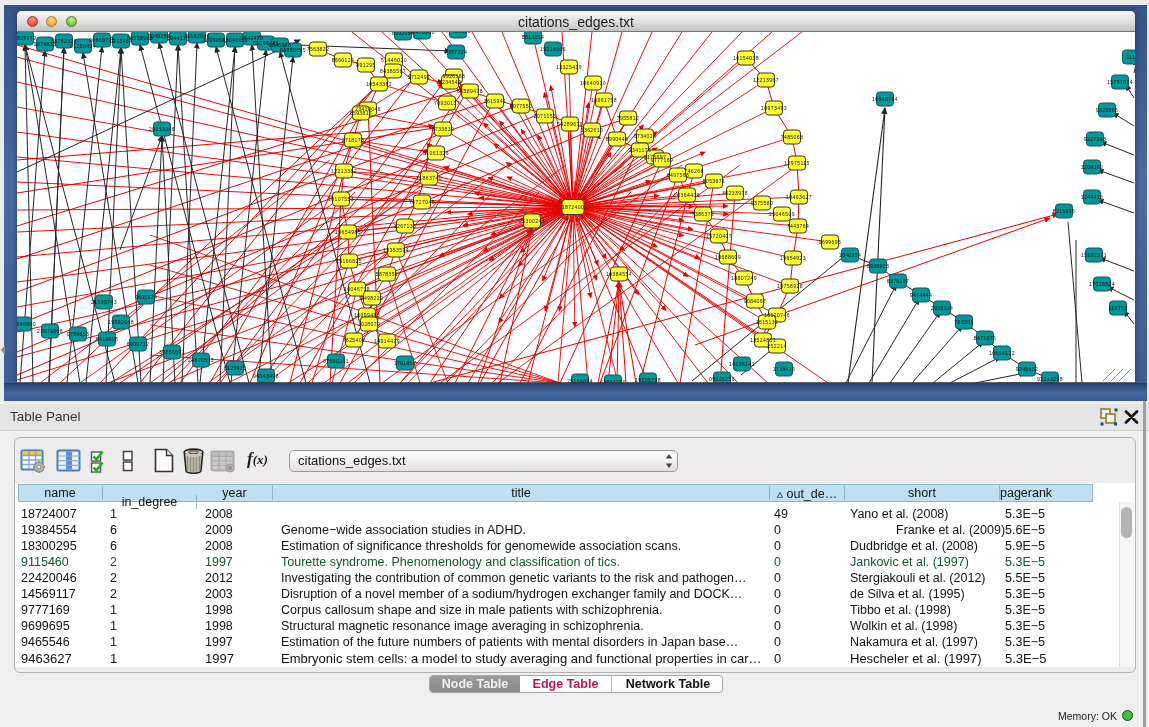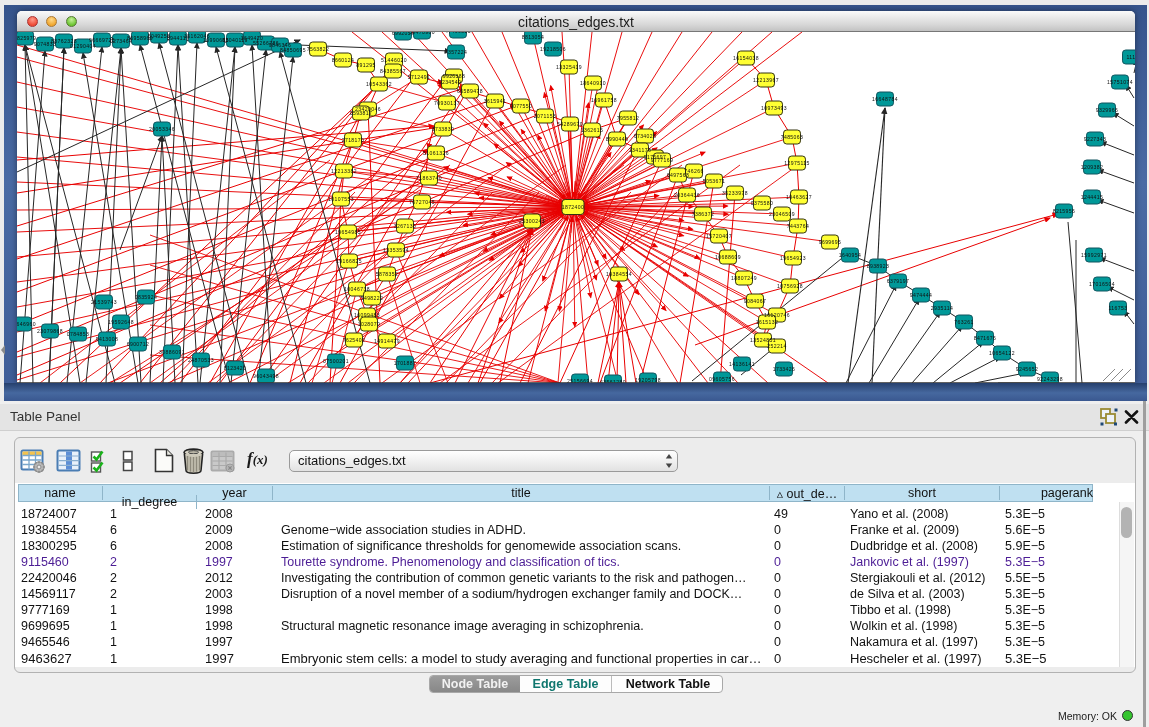--- a/index.html
+++ b/index.html
@@ -761,49 +761,49 @@
 
 <div class="abs" style="left:15px;top:483px;width:1120px;height:184px;background:#fff"></div>
 <div class="abs" style="left:18px;top:484px;width:1075px;height:18px;background:#bfe0f1;border:1px solid #8fb5c9"></div>
 <div class="abs" style="left:18px;top:484px;width:1075px;height:18px;font-size:12.5px;color:#111">
 <span class="abs" style="left:0;width:85px;text-align:center;top:2px;border-right:1px solid #8fb5c9;height:14px">name</span>
 <span class="abs" style="left:85px;width:94px;text-align:center;top:11px;border-right:1px solid #8fb5c9;height:14px">in_degree</span>
 <span class="abs" style="left:179px;width:76px;text-align:center;top:2px;border-right:1px solid #8fb5c9;height:14px">year</span>
 <span class="abs" style="left:255px;width:497px;text-align:center;top:2px;border-right:1px solid #8fb5c9;height:14px">title</span>
 <span class="abs" style="left:752px;width:75px;text-align:center;top:2px;border-right:1px solid #8fb5c9;height:14px">▵ out_de…</span>
 <span class="abs" style="left:827px;width:155px;text-align:center;top:2px;border-right:1px solid #8fb5c9;height:14px">short</span>
-<span class="abs" style="left:982px;width:93px;text-align:right;top:2px">pagerank</span>
+<span class="abs" style="left:982px;width:93px;text-align:left;top:2px">pagerank</span>
 </div>
 <div style="position:absolute;left:0;top:507px;width:1149px;height:16px;font-size:12.5px;color:#111">
 <span style="position:absolute;left:21px">18724007</span>
 <span style="position:absolute;left:110px">1</span>
 <span style="position:absolute;left:205px">2008</span>
 <span style="position:absolute;left:774px">49</span>
 <span style="position:absolute;left:850px">Yano et al. (2008)</span>
 <span style="position:absolute;left:1005px">5.3E−5</span>
 </div>
 <div style="position:absolute;left:0;top:523px;width:1149px;height:16px;font-size:12.5px;color:#111">
 <span style="position:absolute;left:21px">19384554</span>
 <span style="position:absolute;left:110px">6</span>
 <span style="position:absolute;left:205px">2009</span>
 <span style="position:absolute;left:281px">Genome−wide association studies in ADHD.</span>
 <span style="position:absolute;left:774px">0</span>
-<span style="position:absolute;left:850px">Franke et al. (2009)</span>
+<span style="position:absolute;left:896px">Franke et al. (2009)</span>
 <span style="position:absolute;left:1005px">5.6E−5</span>
 </div>
 <div style="position:absolute;left:0;top:539px;width:1077px;height:16px;font-size:12.5px;color:#111">
 <span style="position:absolute;left:21px">18300295</span>
 <span style="position:absolute;left:110px">6</span>
 <span style="position:absolute;left:205px">2008</span>
 <span style="position:absolute;left:281px">Estimation of significance thresholds for genomewide association scans.</span>
 <span style="position:absolute;left:774px">0</span>
 <span style="position:absolute;left:850px">Dudbridge et al. (2008)</span>
 <span style="position:absolute;left:1005px">5.9E−5</span>
 </div>
-<div style="position:absolute;left:0;top:555px;width:1149px;height:16px;font-size:12.5px;color:#4c1d95">
+<div style="position:absolute;left:0;top:555px;width:1149px;height:16px;font-size:12.5px;color:#14532d">
 <span style="position:absolute;left:21px">9115460</span>
 <span style="position:absolute;left:110px">2</span>
 <span style="position:absolute;left:205px">1997</span>
 <span style="position:absolute;left:281px">Tourette syndrome. Phenomenology and classification of tics.</span>
 <span style="position:absolute;left:774px">0</span>
 <span style="position:absolute;left:850px">Jankovic et al. (1997)</span>
 <span style="position:absolute;left:1005px">5.3E−5</span>
 </div>
 <div style="position:absolute;left:0;top:571px;width:1149px;height:16px;font-size:12.5px;color:#111">
 <span style="position:absolute;left:21px">22420046</span>
@@ -813,61 +813,63 @@
 <span style="position:absolute;left:774px">0</span>
 <span style="position:absolute;left:850px">Stergiakouli et al. (2012)</span>
 <span style="position:absolute;left:1005px">5.5E−5</span>
 </div>
 <div style="position:absolute;left:0;top:587px;width:1149px;height:16px;font-size:12.5px;color:#111">
 <span style="position:absolute;left:21px">14569117</span>
 <span style="position:absolute;left:110px">2</span>
 <span style="position:absolute;left:205px">2003</span>
 <span style="position:absolute;left:281px">Disruption of a novel member of a sodium/hydrogen exchanger family and DOCK…</span>
 <span style="position:absolute;left:774px">0</span>
-<span style="position:absolute;left:850px">de Silva et al. (2003)</span>
+<span style="position:absolute;left:850px">de Silva et al. (1995)</span>
 <span style="position:absolute;left:1005px">5.3E−5</span>
 </div>
 <div style="position:absolute;left:0;top:603px;width:1149px;height:16px;font-size:12.5px;color:#111">
 <span style="position:absolute;left:21px">9777169</span>
 <span style="position:absolute;left:110px">1</span>
 <span style="position:absolute;left:205px">1998</span>
+<span style="position:absolute;left:281px">Corpus callosum shape and size in male patients with schizophrenia.</span>
 <span style="position:absolute;left:774px">0</span>
 <span style="position:absolute;left:850px">Tibbo et al. (1998)</span>
 <span style="position:absolute;left:1005px">5.3E−5</span>
 </div>
 <div style="position:absolute;left:0;top:619px;width:1149px;height:16px;font-size:12.5px;color:#111">
 <span style="position:absolute;left:21px">9699695</span>
 <span style="position:absolute;left:110px">1</span>
 <span style="position:absolute;left:205px">1998</span>
 <span style="position:absolute;left:281px">Structural magnetic resonance image averaging in schizophrenia.</span>
 <span style="position:absolute;left:774px">0</span>
 <span style="position:absolute;left:850px">Wolkin et al. (1998)</span>
 <span style="position:absolute;left:1005px">5.3E−5</span>
 </div>
 <div style="position:absolute;left:0;top:635px;width:1015px;height:16px;font-size:12.5px;color:#111">
 <span style="position:absolute;left:21px">9465546</span>
 <span style="position:absolute;left:110px">1</span>
 <span style="position:absolute;left:205px">1997</span>
+<span style="position:absolute;left:281px">Estimation of the future numbers of patients with mental disorders in Japan base…</span>
 <span style="position:absolute;left:774px">0</span>
 <span style="position:absolute;left:850px">Nakamura et al. (1997)</span>
 <span style="position:absolute;left:1005px">5.3E−5</span>
 </div>
 <div style="position:absolute;left:0;top:651px;width:1149px;height:16px;font-size:13px;color:#111">
 <span style="position:absolute;left:21px">9463627</span>
 <span style="position:absolute;left:110px">1</span>
 <span style="position:absolute;left:205px">1997</span>
 <span style="position:absolute;left:281px">Embryonic stem cells: a model to study averaging and functional properties in car…</span>
 <span style="position:absolute;left:774px">0</span>
 <span style="position:absolute;left:850px">Hescheler et al. (1997)</span>
 <span style="position:absolute;left:1005px">5.3E−5</span>
 </div>
 
 <div class="abs" style="left:1119px;top:502px;width:15px;height:165px;background:#f5f5f5;border-left:1px solid #ddd"></div>
 <div class="abs" style="left:1121px;top:507px;width:11px;height:31px;background:#b3b3b3;border-radius:6px"></div>
 
 <div class="abs" style="left:429px;top:675px;width:294px;height:18px;border:1px solid #a8a8a8;border-radius:4px;background:#fdfdfd;overflow:hidden">
 <div class="abs" style="left:0;top:0;width:90px;height:18px;background:linear-gradient(#9c9c9c,#858585);color:#f2f2f2;text-align:center;font-size:12.5px;font-weight:bold;line-height:17px">Node Table</div>
-<div class="abs" style="left:90px;top:0;width:92px;height:18px;color:#0f766e;text-align:center;font-size:12.5px;font-weight:bold;line-height:17px;border-right:1px solid #bbb">Edge Table</div>
+<div class="abs" style="left:90px;top:0;width:92px;height:18px;color:#be185d;text-align:center;font-size:12.5px;font-weight:bold;line-height:17px;border-right:1px solid #bbb">Edge Table</div>
 <div class="abs" style="left:182px;top:0;width:112px;height:18px;color:#111;text-align:center;font-size:12.5px;font-weight:bold;line-height:17px">Network Table</div>
 </div>
 
 <div class="abs" style="left:1058px;top:710px;font-size:10.5px;color:#222">Memory: OK</div>
 <div class="abs" style="left:1122px;top:710px;width:11px;height:11px;border-radius:50%;background:#35c52f;border:1px solid #333"></div>
 <div class="abs" style="left:1143px;top:401px;width:3px;height:326px;background:#9e9e9e"></div>
 </body></html>

